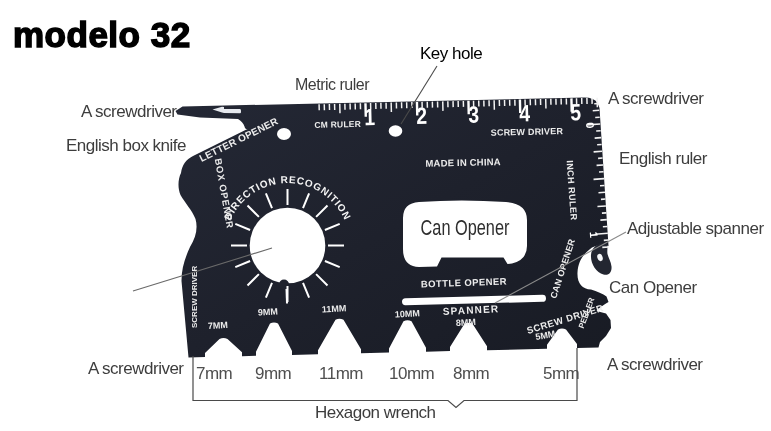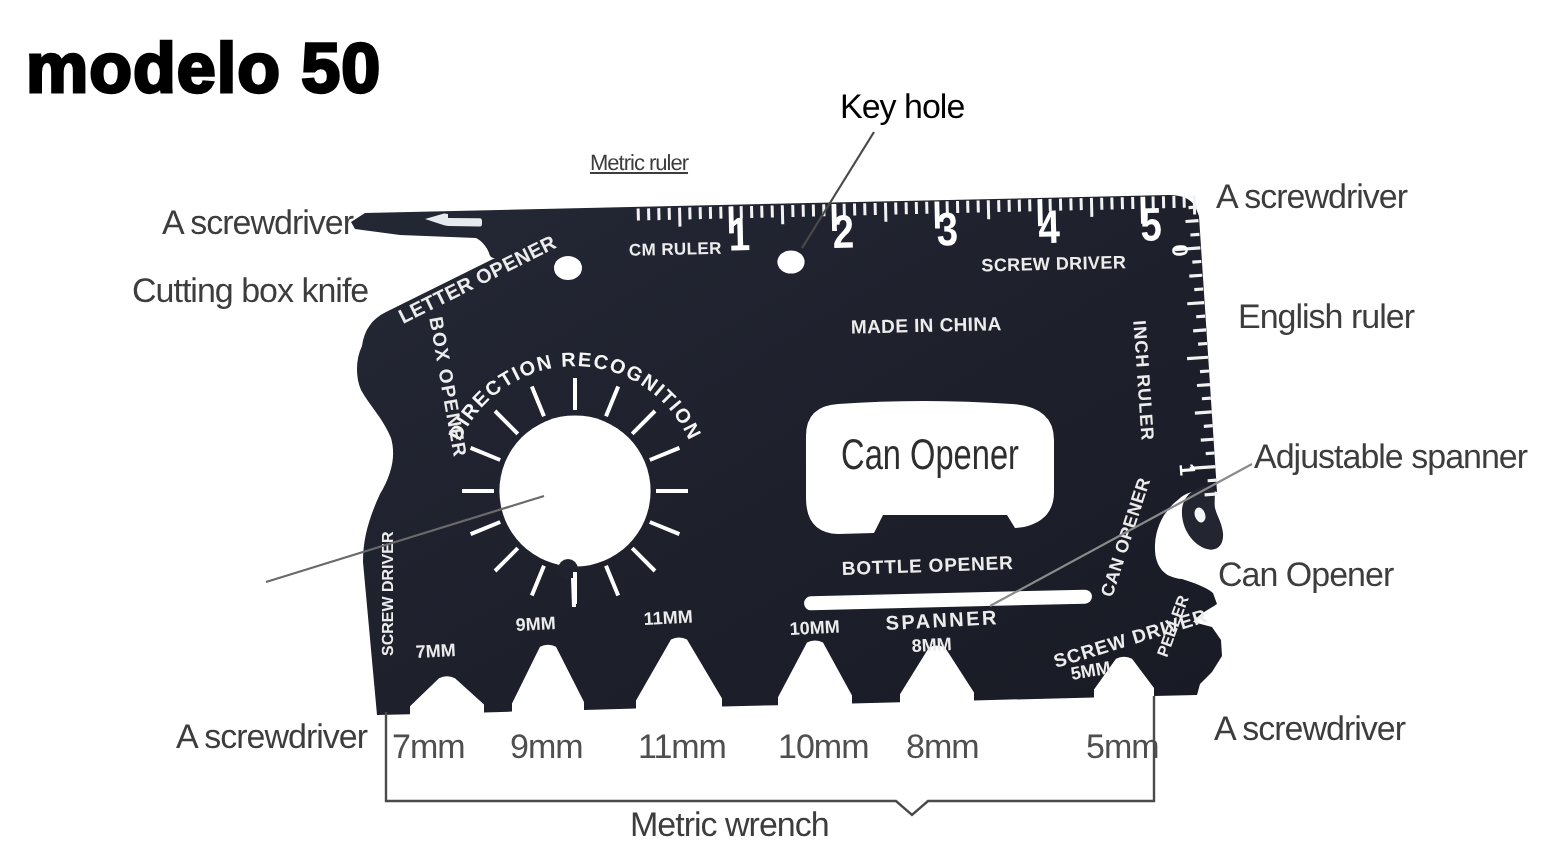--- a/index.html
+++ b/index.html
@@ -97,44 +97,44 @@
 
 <path d="M437,66 L401,124" stroke="#4a4a4a" stroke-width="1.1" fill="none"></path>
 
 <path d="M626,232 L495,303" stroke="#8a8a8a" stroke-width="1.1" fill="none"></path>
 
 <path d="M133,291 L272,248" stroke="#6a6a6a" stroke-width="1.1" fill="none"></path>
 
 <path d="M193,356 L193,400.5 L448,400.5 L456,407.5 L464,400.5 L577,400.5 L577,348" stroke="#4a4a4a" stroke-width="1.2" fill="none"></path>
 </svg>
 
-<div style="position:absolute;left:13px;top:15px;font-size:35px;font-weight:bold;color:#000;-webkit-text-stroke:1.5px #000;letter-spacing:0.5px;">modelo 50</div>
+<div style="position:absolute;left:13px;top:15px;font-size:35px;font-weight:bold;color:#000;-webkit-text-stroke:1.5px #000;letter-spacing:0.5px;">modelo 32</div>
 
 <div style="position:absolute;left:420px;top:44px;font-size:17px;letter-spacing:-0.5px;color:#000000;white-space:nowrap;">Key hole</div>
 
-<div style="position:absolute;left:295px;top:76px;font-size:11px;letter-spacing:-0.5px;color:#3d3d3d;white-space:nowrap;text-decoration:underline;">Metric ruler</div>
+<div style="position:absolute;left:295px;top:76px;font-size:16px;letter-spacing:-0.5px;color:#3d3d3d;white-space:nowrap;">Metric ruler</div>
 
 <div style="position:absolute;left:81px;top:102px;font-size:17px;letter-spacing:-0.5px;color:#3d3d3d;white-space:nowrap;">A screwdriver</div>
 
-<div style="position:absolute;left:66px;top:136px;font-size:17px;letter-spacing:-0.5px;color:#3d3d3d;white-space:nowrap;">Cutting box knife</div>
+<div style="position:absolute;left:66px;top:136px;font-size:17px;letter-spacing:-0.5px;color:#3d3d3d;white-space:nowrap;">English box knife</div>
 
 <div style="position:absolute;left:608px;top:89px;font-size:17px;letter-spacing:-0.5px;color:#3d3d3d;white-space:nowrap;">A screwdriver</div>
 
 <div style="position:absolute;left:619px;top:149px;font-size:17px;letter-spacing:-0.5px;color:#3d3d3d;white-space:nowrap;">English ruler</div>
 
 <div style="position:absolute;left:627px;top:219px;font-size:17px;letter-spacing:-0.5px;color:#3d3d3d;white-space:nowrap;">Adjustable spanner</div>
 
 <div style="position:absolute;left:609px;top:278px;font-size:17px;letter-spacing:-0.5px;color:#3d3d3d;white-space:nowrap;">Can Opener</div>
 
 <div style="position:absolute;left:607px;top:355px;font-size:17px;letter-spacing:-0.5px;color:#3d3d3d;white-space:nowrap;">A screwdriver</div>
 
 <div style="position:absolute;left:88px;top:359px;font-size:17px;letter-spacing:-0.5px;color:#3d3d3d;white-space:nowrap;">A screwdriver</div>
 
 
-<div style="position:absolute;left:315px;top:403px;font-size:17px;letter-spacing:-0.5px;color:#3d3d3d;white-space:nowrap;">Metric wrench</div>
+<div style="position:absolute;left:315px;top:403px;font-size:17px;letter-spacing:-0.5px;color:#3d3d3d;white-space:nowrap;">Hexagon wrench</div>
 
 <div style="position:absolute;left:196px;top:364px;font-size:17px;letter-spacing:-0.5px;color:#4f4f4f;white-space:nowrap;">7mm</div>
 
 <div style="position:absolute;left:255px;top:364px;font-size:17px;letter-spacing:-0.5px;color:#4f4f4f;white-space:nowrap;">9mm</div>
 
 <div style="position:absolute;left:319px;top:364px;font-size:17px;letter-spacing:-0.5px;color:#4f4f4f;white-space:nowrap;">11mm</div>
 
 <div style="position:absolute;left:389px;top:364px;font-size:17px;letter-spacing:-0.5px;color:#4f4f4f;white-space:nowrap;">10mm</div>
 
 <div style="position:absolute;left:453px;top:364px;font-size:17px;letter-spacing:-0.5px;color:#4f4f4f;white-space:nowrap;">8mm</div>

